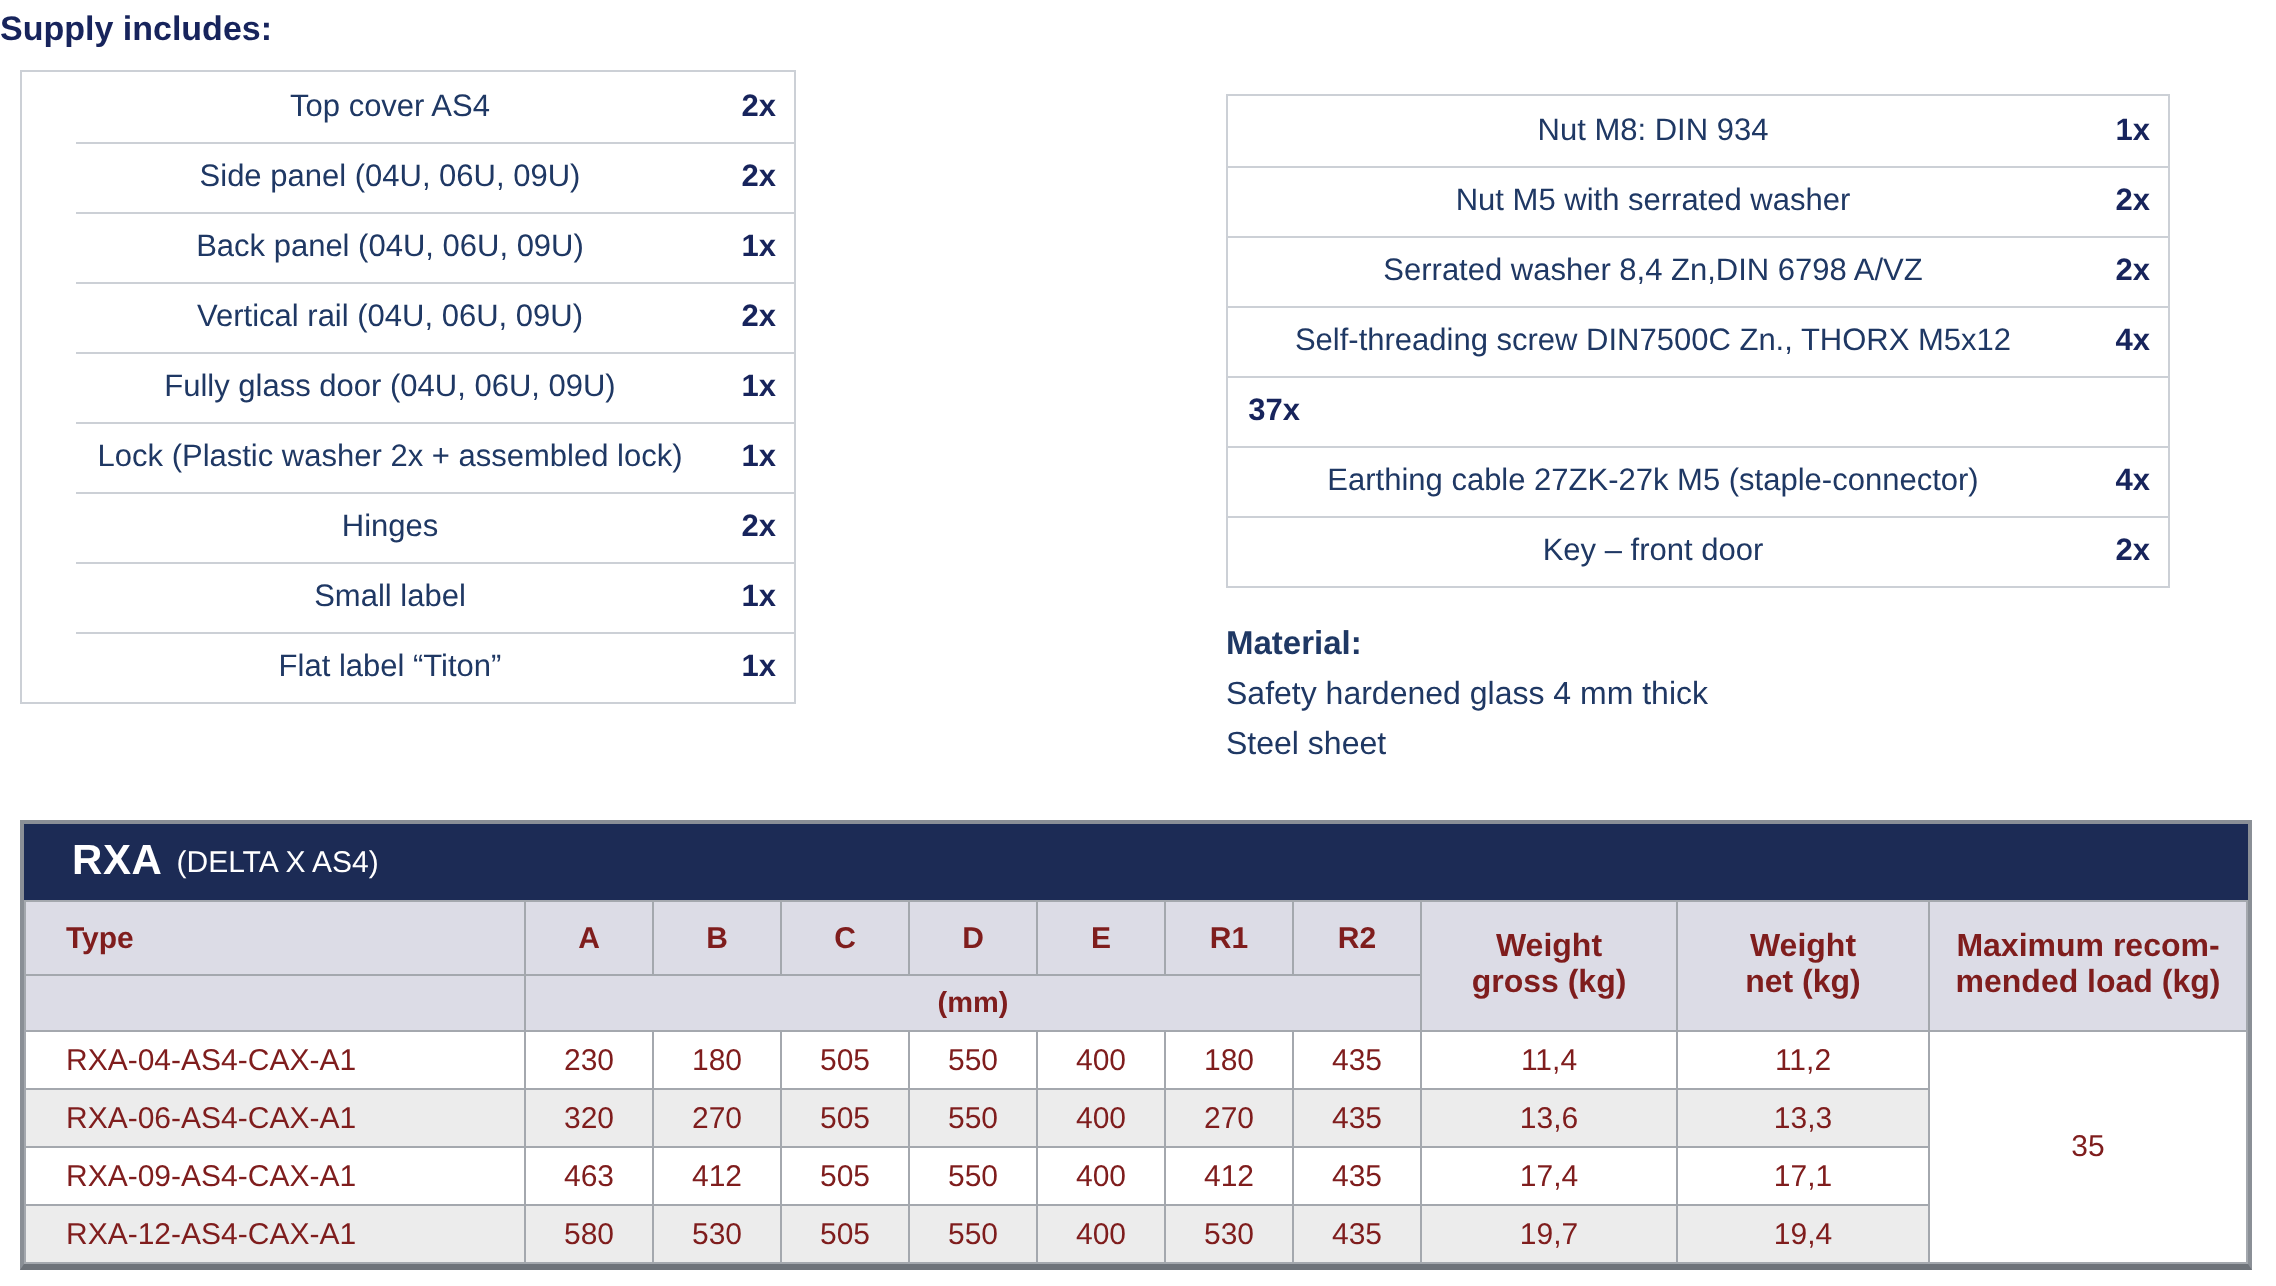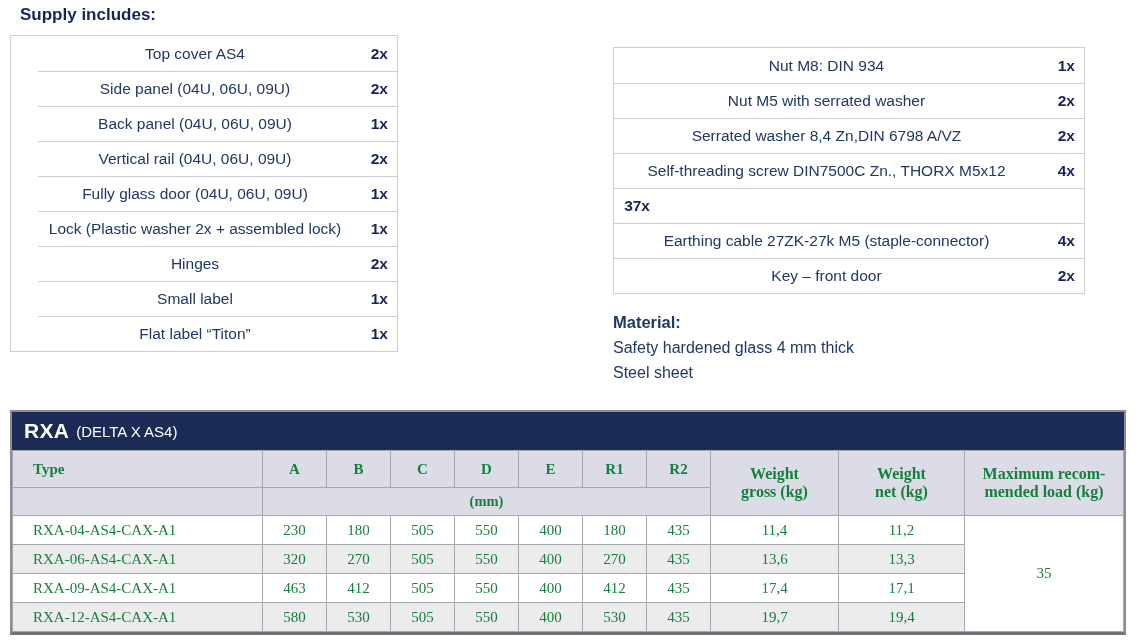--- a/index.html
+++ b/index.html
@@ -5,21 +5,21 @@
   html, body { margin:0; padding:0; }
   body {
     width:1138px; height:643px; position:relative;
     background:#ffffff;
     font-family:"Liberation Sans", sans-serif;
     overflow:hidden;
   }
 
   
   .supply-heading {
-    position:absolute; left:20px; top:5px; margin:0;
+    position:absolute; left:0; top:5px; margin:0;
     font-size:17px; font-weight:bold; color:#17245c;
   }
 
   
   .supply-table {
     position:absolute;
     border:1px solid #ccd0d6;
     background:#fff;
     box-sizing:border-box;
   }
@@ -49,28 +49,28 @@
   .material-heading { font-weight:bold; font-size:16.5px; }
 
   
   .product-table-wrap {
     position:absolute; left:10px; top:410px; width:1116px;
     border:2px solid #8a8f96; border-bottom:3px solid #6e737a;
     box-sizing:border-box; background:#fff;
   }
   .product-title-bar {
     height:38px; background:#1c2b55; color:#ffffff;
-    display:flex; align-items:center; padding-left:12px;
+    display:flex; align-items:center; padding-left:24px;
   }
   .product-title { font-size:21px; font-weight:bold; letter-spacing:.3px; }
   .product-subtitle { font-size:15px; margin-left:7px; }
 
   table.spec-table {
     width:100%; border-collapse:collapse; table-layout:fixed;
-    font-size:15px; color:#15803d;font-family:Liberation Serif, serif;
+    font-size:15px; color:#7f1d1d;
   }
   .spec-table th, .spec-table td {
     border:1px solid #a4a8ae;
     text-align:center; vertical-align:middle;
     padding:0; box-sizing:border-box;
     overflow:hidden; white-space:nowrap;
   }
   .spec-table .head-row th {
     background:#dcdce6; font-weight:bold; height:37px; font-size:15px;
   }

